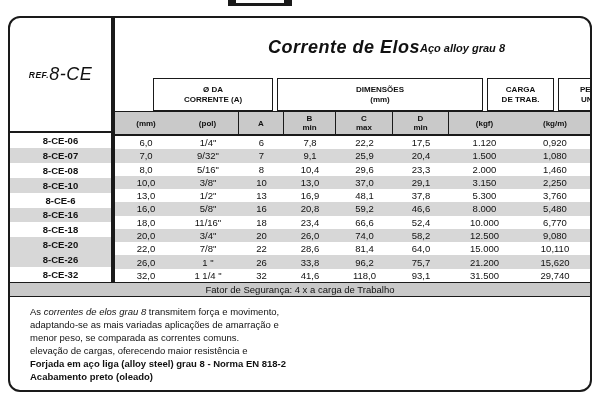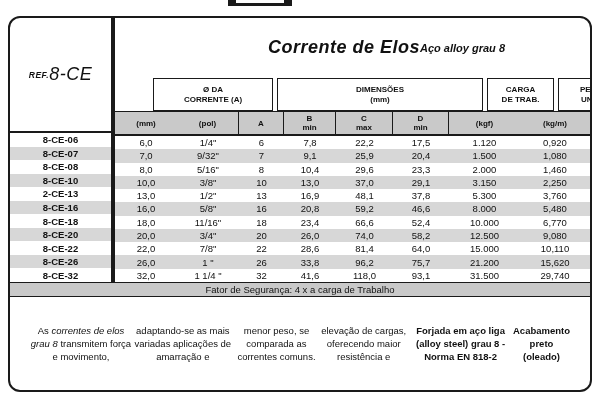--- a/index.html
+++ b/index.html
@@ -37,21 +37,21 @@
   .sub-cell{display:flex;flex-direction:column;align-items:center;justify-content:center;
     font-size:8px;font-weight:bold;line-height:9px;}
   .sub-cell.vline{border-right:1.5px solid var(--border);}
   .rows{flex:1;display:flex;flex-direction:column;}
   .trow{flex:1;display:grid;grid-template-columns:62px 62px 45px 52px 57px 56px 71px 70px;}
   .tc{display:flex;align-items:center;justify-content:center;font-size:9.5px;}
   .band{background:var(--band-gray);}
   .safety-row{height:15px;flex:none;background:var(--header-gray);
     border-top:1.5px solid var(--border);border-bottom:1.5px solid var(--border);
     display:flex;align-items:center;justify-content:center;font-size:9.5px;}
-  .desc{flex:1;display:flex;align-items:center;justify-content:center;
+  .desc{flex:1;display:flex;flex-direction:column;align-items:flex-start;justify-content:center;
     font-size:9.5px;line-height:13px;text-align:center;padding:2px 20px;}
   .desc .bold{font-weight:bold;}
   .desc .it{font-style:italic;}
 </style>
 </head>
 <body>
 
 <div class="page">
   <div class="top-strip">
     <div class="chain-frag"></div>
@@ -73,33 +73,30 @@
             <div class="ref-row band">
             <span>8-CE-07</span>
           </div>
             <div class="ref-row">
             <span>8-CE-08</span>
           </div>
             <div class="ref-row band">
             <span>8-CE-10</span>
           </div>
             <div class="ref-row">
-            <span>2-CE-13</span>
+            <span>8-CE-6</span>
           </div>
             <div class="ref-row band">
             <span>8-CE-16</span>
           </div>
             <div class="ref-row">
             <span>8-CE-18</span>
           </div>
             <div class="ref-row band">
             <span>8-CE-20</span>
-          </div>
-            <div class="ref-row">
-            <span>8-CE-22</span>
           </div>
             <div class="ref-row band">
             <span>8-CE-26</span>
           </div>
             <div class="ref-row">
             <span>8-CE-32</span>
           </div>
           </div>
       </div>
 

